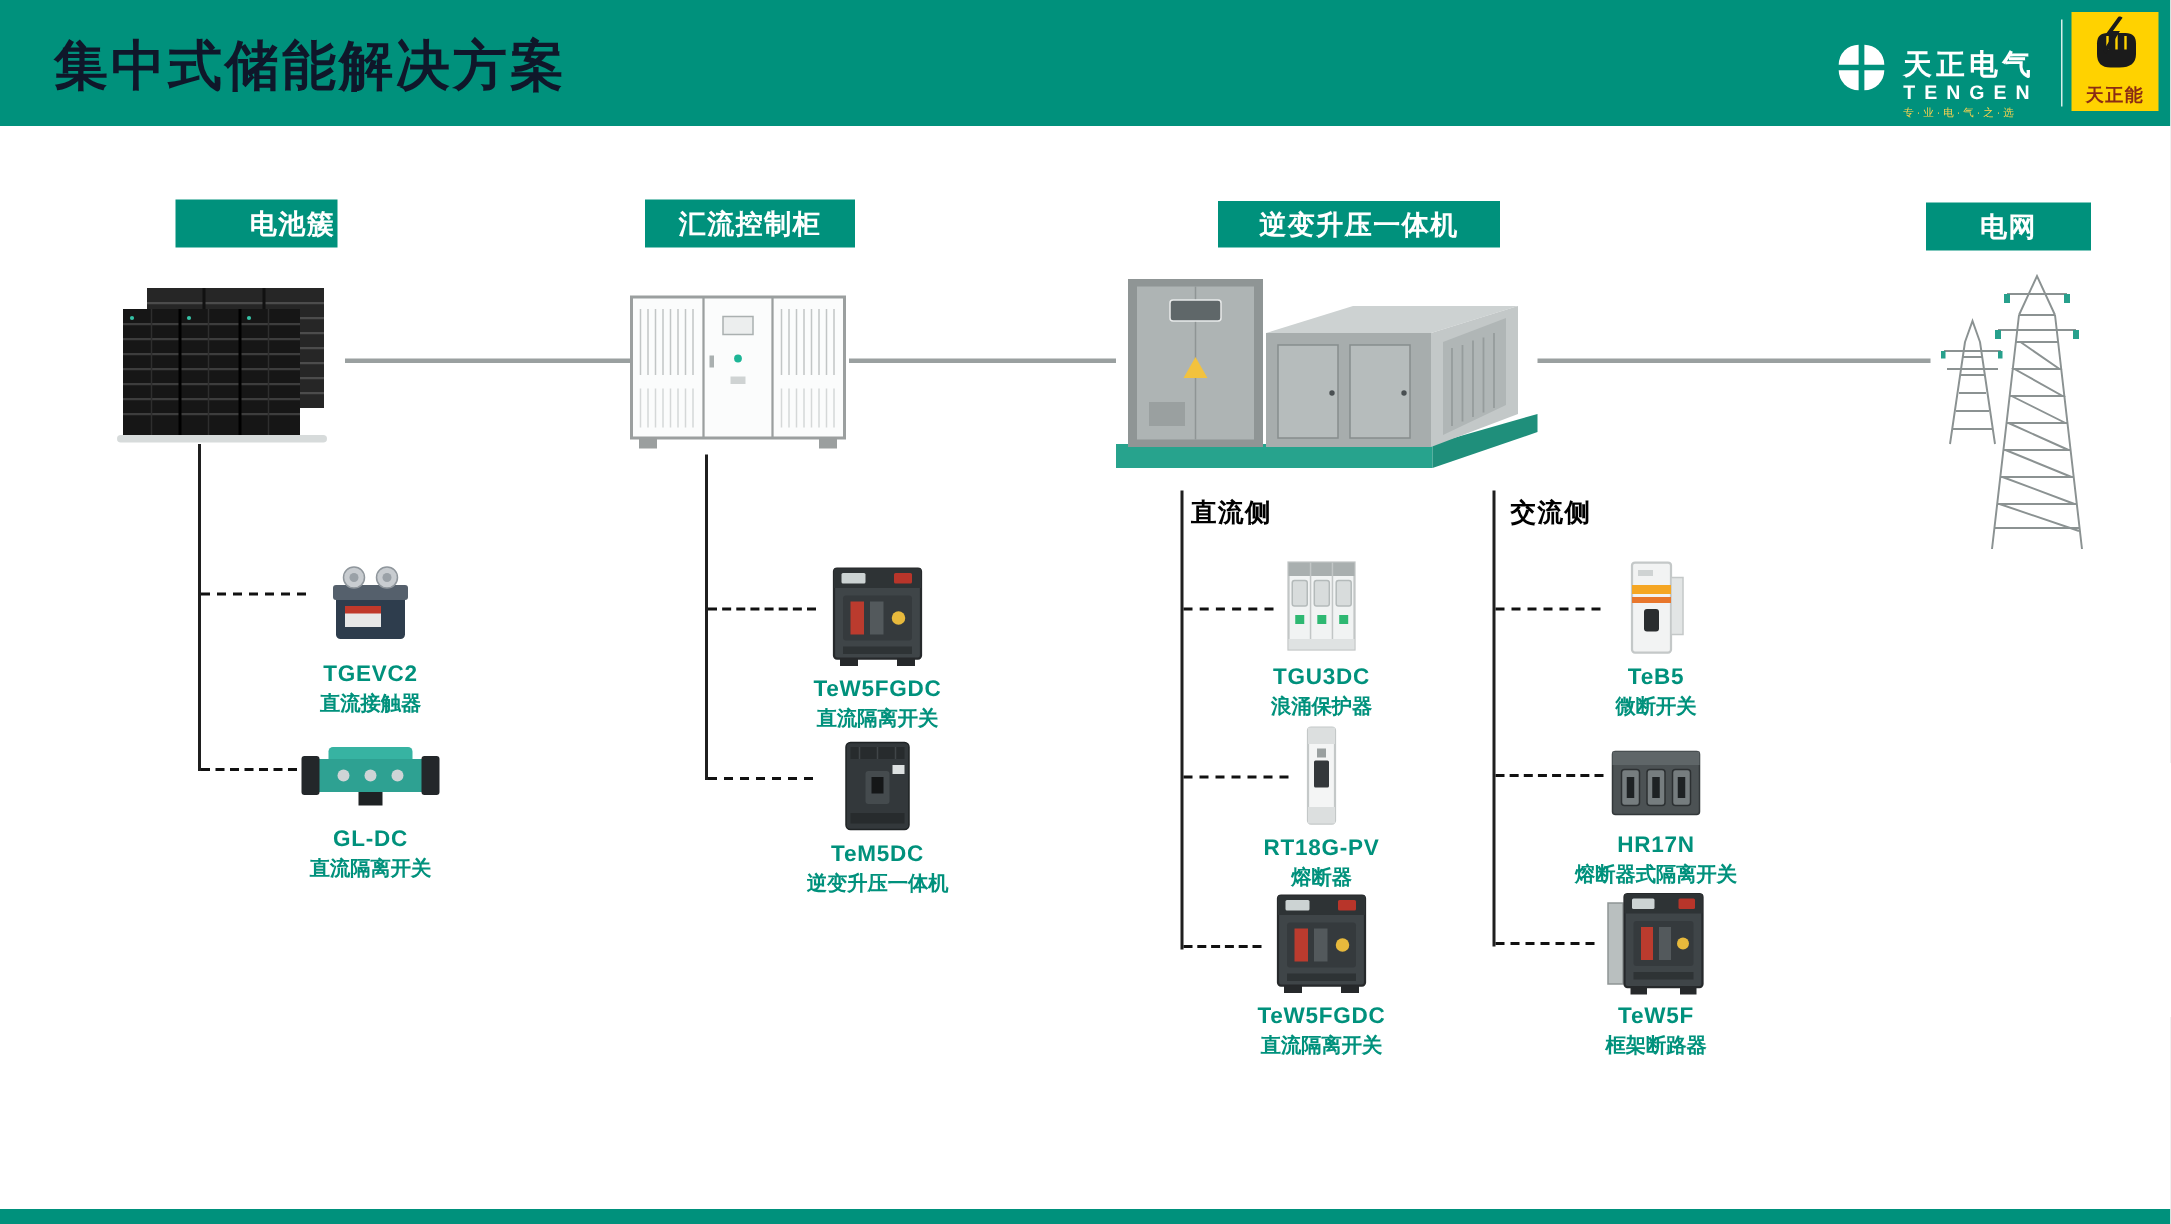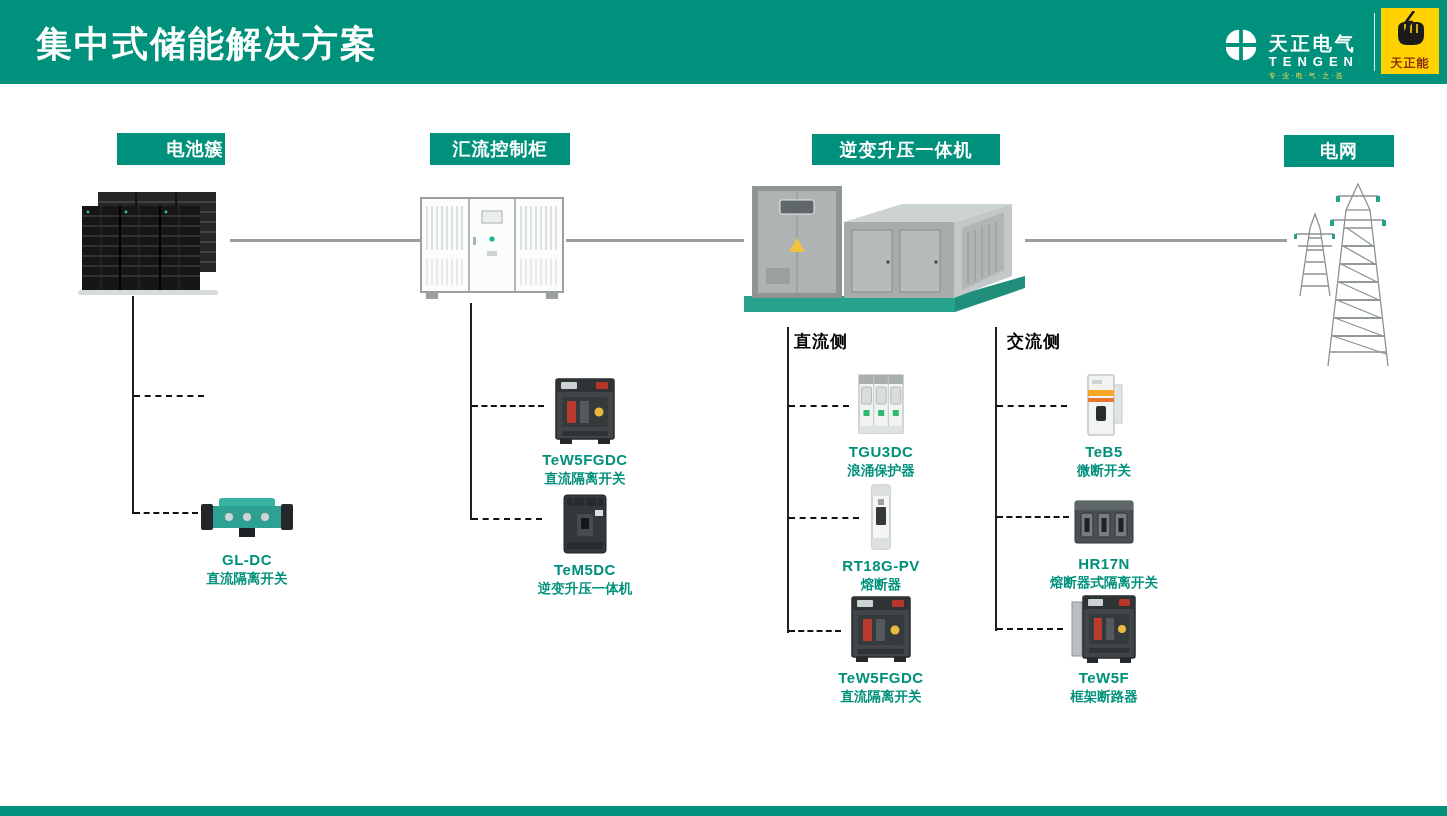--- a/index.html
+++ b/index.html
@@ -2,21 +2,21 @@
 <html><head>
 <meta charset="utf-8">
 <style>
   * { margin:0; padding:0; box-sizing:border-box; }
   html,body { background:#e8e8e8; }
   body { font-family:"Liberation Sans","DejaVu Sans",sans-serif; }
   .slide { position:relative; width:1447px; height:816px; background:#ffffff; overflow:hidden; margin:0 auto; }
 
   
   .topbar { position:absolute; top:0; left:0; width:1447px; height:84px; background:#00917C; }
-  .page-title { position:absolute; left:36px; top:20px; color:#ffffff; font-size:36px; font-weight:800; letter-spacing:2px; }
+  .page-title { position:absolute; left:36px; top:20px; color:#0f172a; font-size:36px; font-weight:800; letter-spacing:2px; }
   .brand { position:absolute; right:88px; top:15px; display:flex; align-items:center; gap:9px; color:#ffffff; }
   .brand-text { display:flex; flex-direction:column; line-height:1.1;margin-top:19px; }
   .brand-cn { font-size:19px; font-weight:bold; letter-spacing:3px; }
   .brand-en { font-size:13px; font-weight:bold; letter-spacing:6px; }
   .brand-tagline { font-size:7px; color:#ffd34d; letter-spacing:2px; margin-top:3px; }
   .hdr-divider { position:absolute; right:72px; top:13px; width:1px; height:58px; background:rgba(255,255,255,.85); }
   .badge { position:absolute; right:8px; top:8px; width:58px; height:66px; background:#ffd200; display:flex; flex-direction:column; align-items:center; justify-content:flex-end; padding-bottom:2px; }
   .badge-label { font-size:12px; font-weight:bold; color:#8a2c14; letter-spacing:1px; }
   .badge svg { position:absolute; top:3px; }
 
@@ -218,20 +218,36 @@
   <div class="branch br5"></div>
   <div class="branch br6"></div>
   <div class="branch br7"></div>
   <div class="branch br8"></div>
   <div class="branch br9"></div>
   <div class="branch br10"></div>
 
   <div class="side-label sl-dc">直流侧</div>
   <div class="side-label sl-ac">交流侧</div>
 
+  <div class="item it1">
+    <div class="img">
+      <svg width="70" height="66" viewBox="0 0 70 66">
+        <rect x="12" y="26" width="46" height="30" rx="3" fill="#2e3d4d"></rect>
+        <rect x="10" y="20" width="50" height="10" rx="2" fill="#55606c"></rect>
+        <circle cx="24" cy="15" r="7" fill="#c8ccd0" stroke="#8f969c"></circle>
+        <circle cx="46" cy="15" r="7" fill="#c8ccd0" stroke="#8f969c"></circle>
+        <circle cx="24" cy="15" r="3" fill="#9aa1a7"></circle>
+        <circle cx="46" cy="15" r="3" fill="#9aa1a7"></circle>
+        <rect x="18" y="34" width="24" height="14" fill="#e8e8e8"></rect>
+        <rect x="18" y="34" width="24" height="5" fill="#c0392b"></rect>
+      </svg>
+    </div>
+    <div class="model">TGEVC2</div>
+    <div class="pname">直流接触器</div>
+  </div>
 
   <div class="item it2">
     <div class="img">
       <svg width="96" height="58" viewBox="0 0 96 58">
         <rect x="20" y="10" width="56" height="12" rx="3" fill="#37b3a2"></rect>
         <rect x="6" y="18" width="84" height="22" rx="4" fill="#2ea192"></rect>
         <rect x="2" y="16" width="12" height="26" rx="2" fill="#23272a"></rect>
         <rect x="82" y="16" width="12" height="26" rx="2" fill="#23272a"></rect>
         <circle cx="30" cy="29" r="4" fill="#cfd4d6"></circle>
         <circle cx="48" cy="29" r="4" fill="#cfd4d6"></circle>

